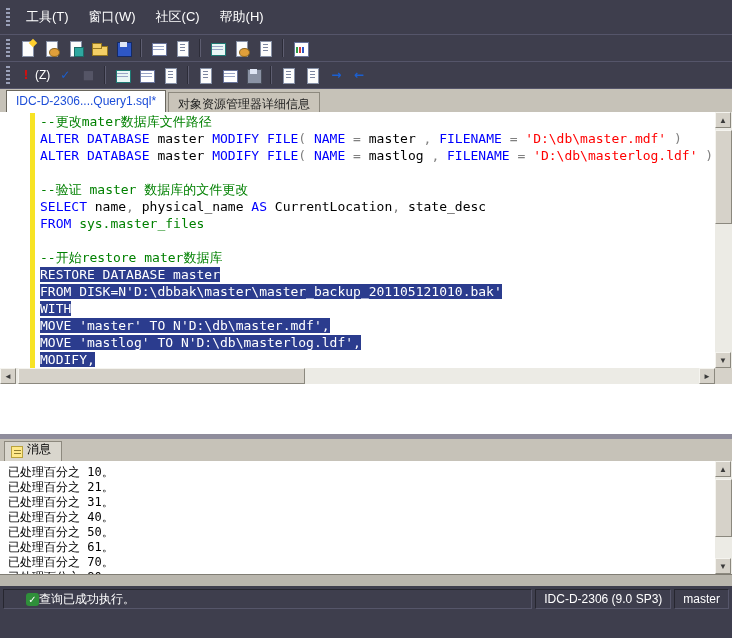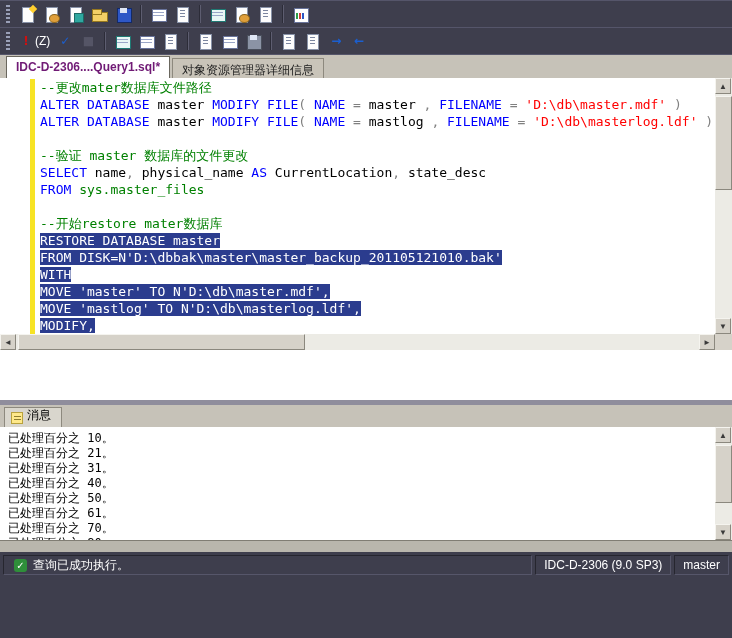--- a/index.html
+++ b/index.html
@@ -39,21 +39,21 @@
   .ic-grid::after{content:"";position:absolute;left:3px;top:6px;width:11px;height:6px;
         background:repeating-linear-gradient(to bottom,#9aa6c8 0 1px,transparent 1px 3px);}
   .ic-grid.ic-teal::before{border-color:#1f7a74;background:#e9f7f5;}
   .ic-chart::before{content:"";position:absolute;left:2px;top:2px;width:13px;height:13px;background:#fff;border:1px solid #68739a;}
   .ic-chart::after{content:"";position:absolute;left:4px;bottom:4px;width:2px;height:6px;background:#2d9e48;
         box-shadow:3px 0 0 #d2403a,6px 0 0 #2e57c6;}
 
   
   .tabstrip{height:24px;background:#c6c2b8;display:flex;align-items:flex-end;padding-left:6px;gap:2px;border-top:1px solid #55556a;}
   .tab{font-size:12px;padding:3px 9px;border:1px solid #8d897e;border-bottom:none;background:#c9c4b9;color:#222;height:20px;white-space:nowrap;}
-  .tab.active{background:#ffffff;font-weight:bold;color:#701a75;height:22px;border-color:#6a675e;margin-top:12px;}
+  .tab.active{background:#ffffff;font-weight:normal;color:#1d4ed8;height:22px;border-color:#6a675e;margin-top:12px;}
 
   
   .editor-region{height:322px;display:flex;flex-direction:column;background:#fff;}
   .editor-main{height:256px;display:flex;border-radius:6px;}
   .editor-scroll{flex:1;position:relative;background:var(--editor_bg,#fff);overflow:hidden;padding:1px 0 0 40px;}
   .modified-bar{position:absolute;left:30px;top:1px;width:5px;height:306px;background:var(--modified_bar,#f7e324);}
   .code-line{height:17px;line-height:17px;font-family:"DejaVu Sans Mono","Liberation Mono",monospace;font-size:13px;white-space:pre;color:#000;}
   .tok-kw{color:var(--keyword,#0000ff);}
   .tok-comment{color:var(--comment,#008000);}
   .tok-str{color:var(--string,#ff0000);}
@@ -85,30 +85,39 @@
   .msg-icon{width:12px;height:12px;background:#ffe98a;border:1px solid #b9a23c;position:relative;flex:none;}
   .msg-icon::after{content:"";position:absolute;left:2px;top:3px;width:7px;height:5px;
         background:repeating-linear-gradient(to bottom,#8f7e2e 0 1px,transparent 1px 2.5px);}
   .msg-region{height:113px;display:flex;background:#fff;}
   .msg-body{flex:1;padding:4px 0 0 8px;overflow:hidden;font-family:"DejaVu Sans Mono","Liberation Mono",monospace;font-size:12px;}
   .msg-line{height:15px;line-height:15px;white-space:pre;color:#000;}
   .bottom-strip{height:12px;background:#b9b6ad;border-top:1px solid #807d74;}
 
   
   .statusbar{height:26px;background:var(--chrome_bg,#3e3e4d);display:flex;align-items:center;padding:0 3px;gap:3px;color:#fff;font-size:12px;}
-  .status-left{flex:1;display:flex;align-items:center;gap:6px;height:20px;border:1px solid;border-color:#26262f #56566a #56566a #26262f;padding:0 10px;overflow:hidden;}
+  .status-left{flex:1;display:flex;align-items:center;height:20px;border:1px solid;border-color:#26262f #56566a #56566a #26262f;padding:0 22px;overflow:hidden;}
   .status-panel{height:20px;display:flex;align-items:center;border:1px solid;border-color:#26262f #56566a #56566a #26262f;padding:0 8px;white-space:nowrap;}
   .status-icon{width:13px;height:13px;background:#2f8f3a;border-radius:3px;position:relative;flex:none;}
   .status-icon::after{content:"✓";position:absolute;inset:0;color:#fff;font-size:10px;line-height:13px;text-align:center;}
 </style>
 </head>
 <body>
 
 <div class="window">
 
+  <div class="menubar">
+    <div class="grip"></div>
+    <div class="menu-items">
+        <div class="menu-item">工具(T)</div>
+        <div class="menu-item">窗口(W)</div>
+        <div class="menu-item">社区(C)</div>
+        <div class="menu-item">帮助(H)</div>
+      </div>
+  </div>
 
   <div class="toolbar">
     <div class="grip"></div>
     <div class="tb-items">
         <div class="tb-btn">
           <span class="ic ic-doc ic-new"></span>
         </div>
         <div class="tb-btn">
           <span class="ic ic-doc ic-db"></span>
         </div>

